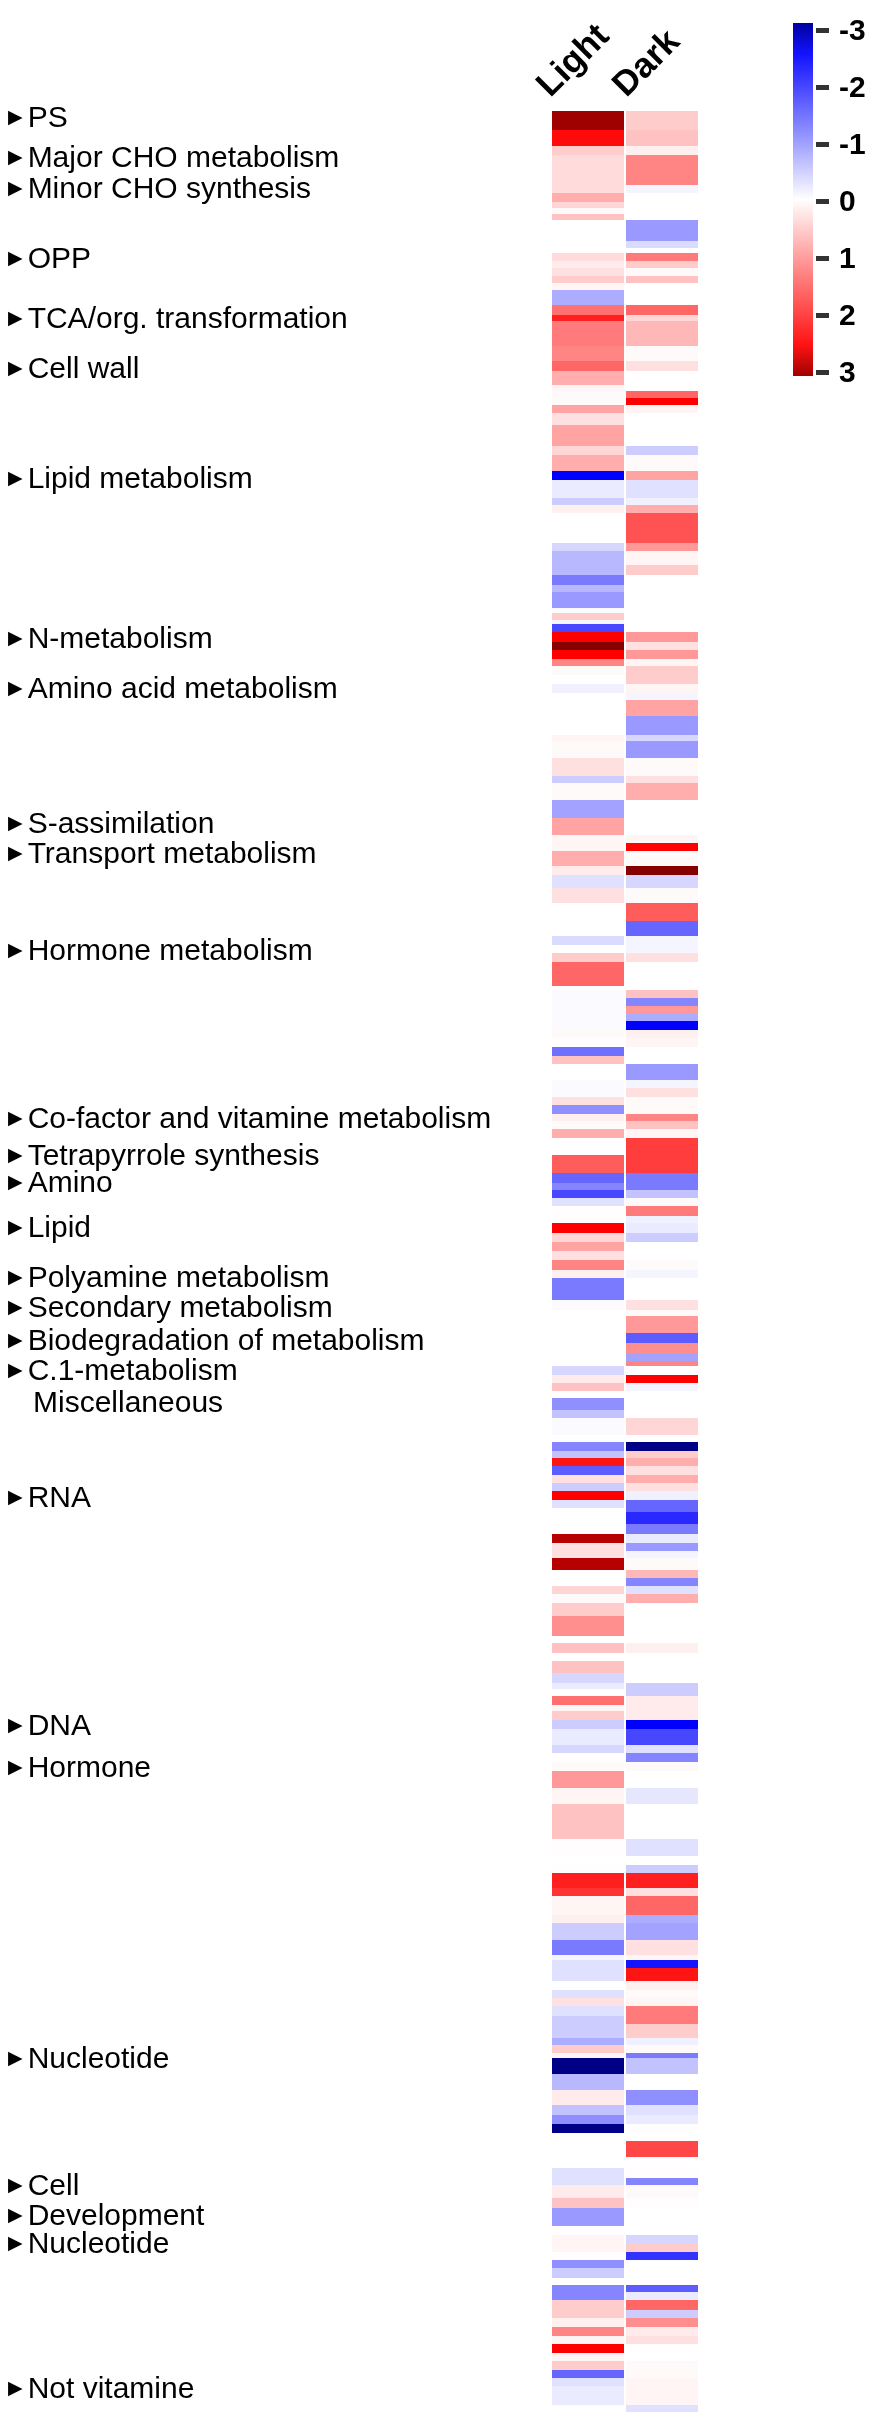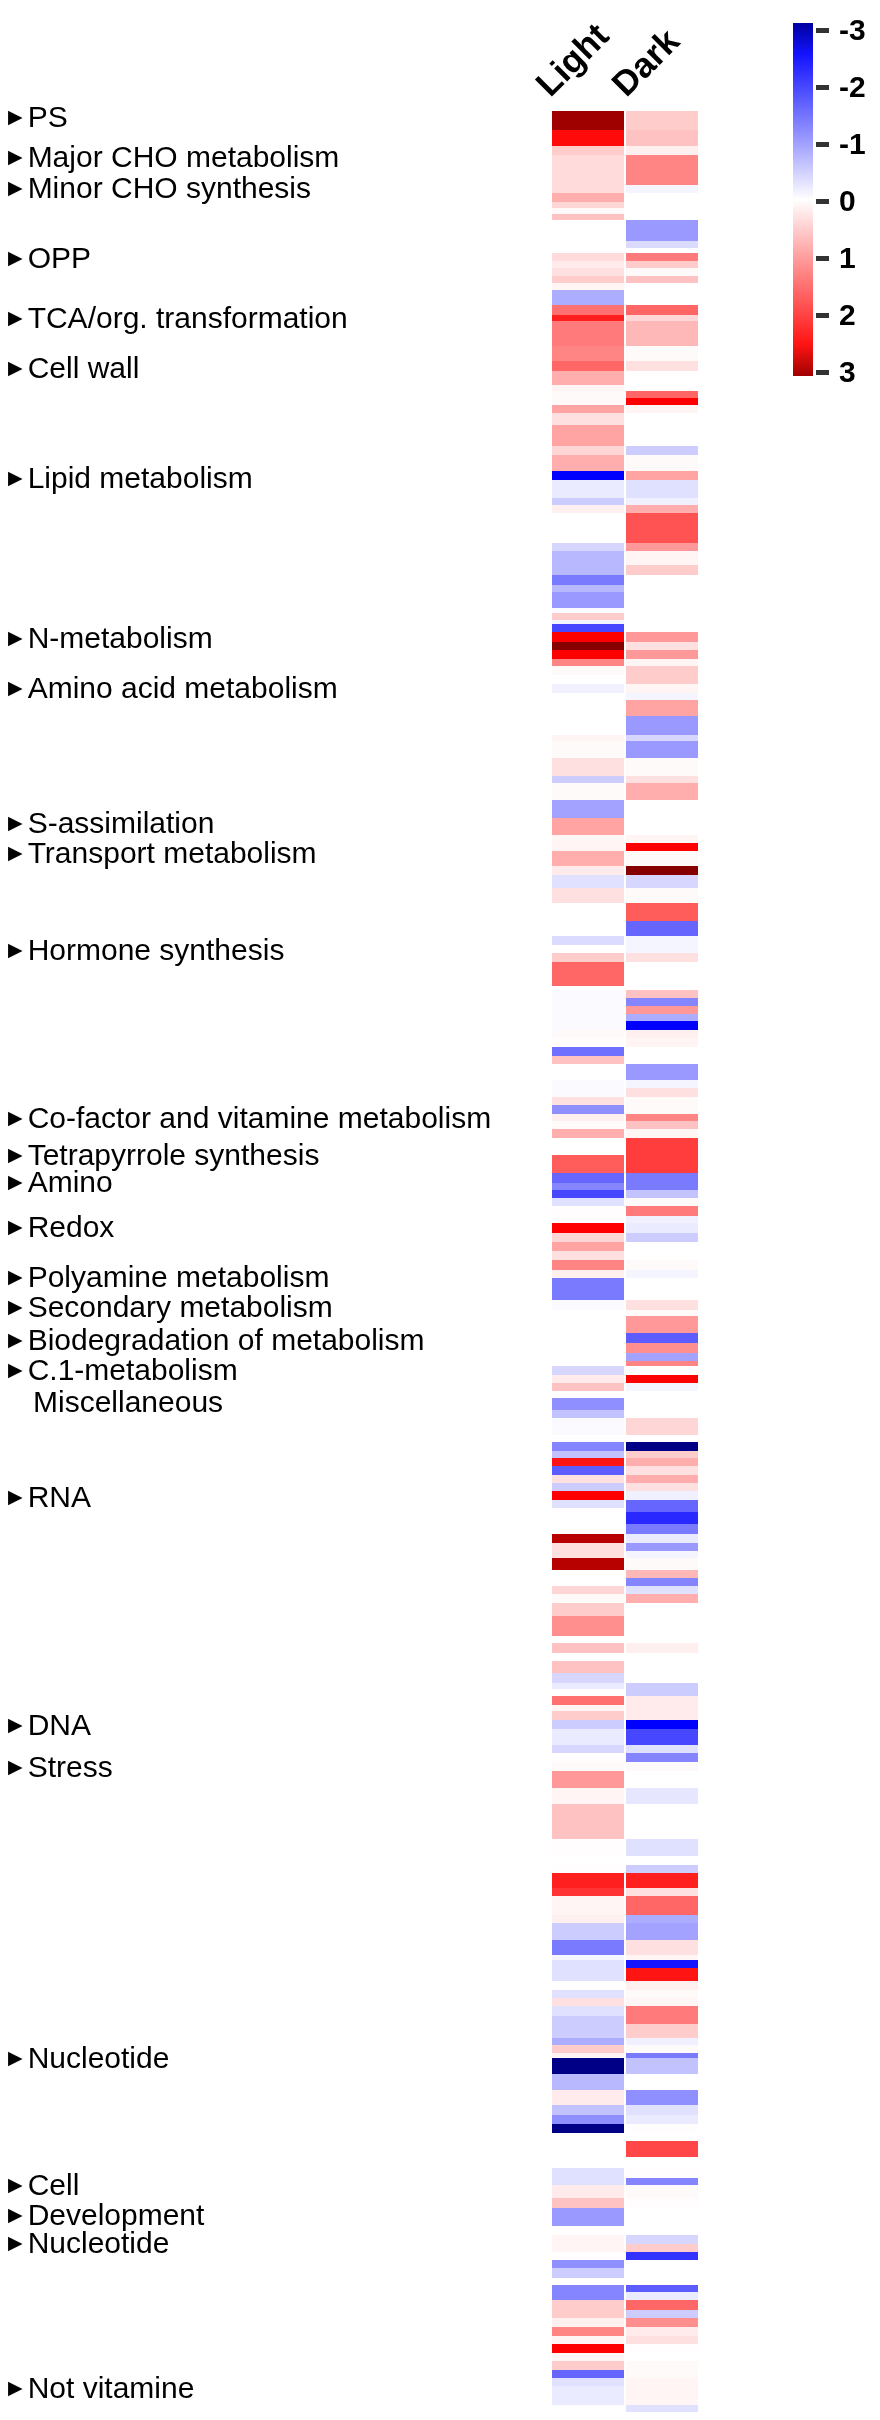--- a/index.html
+++ b/index.html
@@ -68,37 +68,37 @@
       <div class="cat" style="top: 806px;">
         <span class="arr">▶</span>
         <span>S-assimilation</span>
       </div>
       <div class="cat" style="top: 836px;">
         <span class="arr">▶</span>
         <span>Transport metabolism</span>
       </div>
       <div class="cat" style="top: 933px;">
         <span class="arr">▶</span>
-        <span>Hormone synthesis</span>
+        <span>Hormone metabolism</span>
       </div>
       <div class="cat" style="top: 1101px;">
         <span class="arr">▶</span>
         <span>Co-factor and vitamine metabolism</span>
       </div>
       <div class="cat" style="top: 1138px;">
         <span class="arr">▶</span>
         <span>Tetrapyrrole synthesis</span>
       </div>
       <div class="cat" style="top: 1165px;">
         <span class="arr">▶</span>
         <span>Amino</span>
       </div>
       <div class="cat" style="top: 1210px;">
         <span class="arr">▶</span>
-        <span>Redox</span>
+        <span>Lipid</span>
       </div>
       <div class="cat" style="top: 1260px;">
         <span class="arr">▶</span>
         <span>Polyamine metabolism</span>
       </div>
       <div class="cat" style="top: 1290px;">
         <span class="arr">▶</span>
         <span>Secondary metabolism</span>
       </div>
       <div class="cat" style="top: 1323px;">
@@ -115,21 +115,21 @@
       <div class="cat" style="top: 1480px;">
         <span class="arr">▶</span>
         <span>RNA</span>
       </div>
       <div class="cat" style="top: 1708px;">
         <span class="arr">▶</span>
         <span>DNA</span>
       </div>
       <div class="cat" style="top: 1750px;">
         <span class="arr">▶</span>
-        <span>Stress</span>
+        <span>Hormone</span>
       </div>
       <div class="cat" style="top: 2041px;">
         <span class="arr">▶</span>
         <span>Nucleotide</span>
       </div>
       <div class="cat" style="top: 2168px;">
         <span class="arr">▶</span>
         <span>Cell</span>
       </div>
       <div class="cat" style="top: 2198px;">

